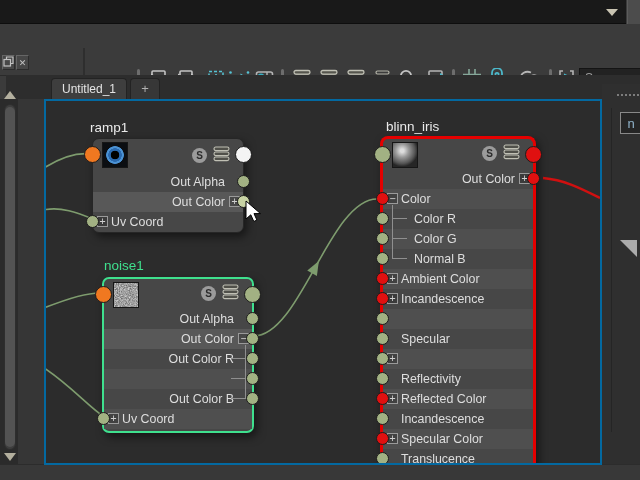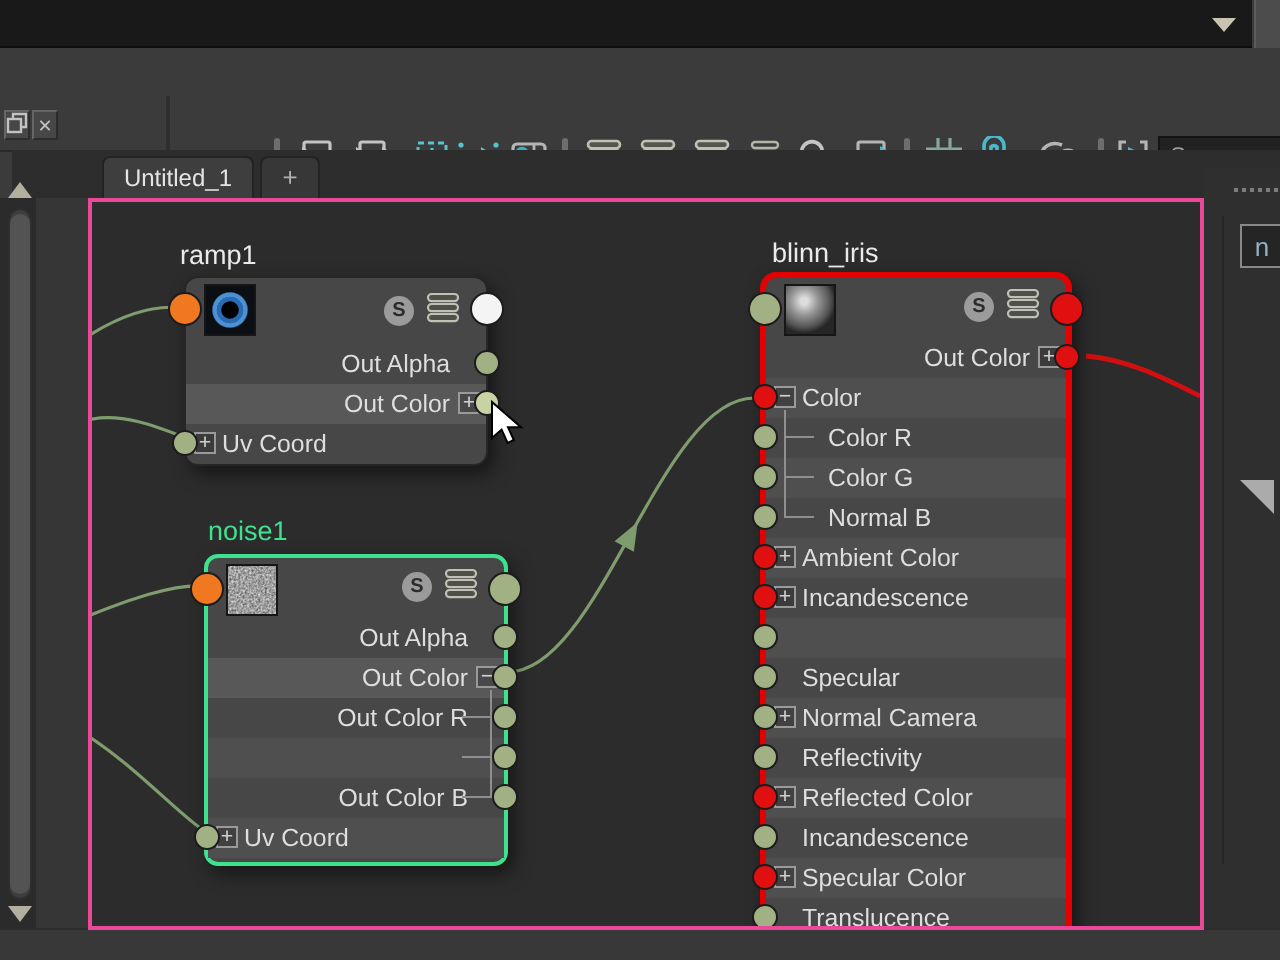--- a/index.html
+++ b/index.html
@@ -28,21 +28,21 @@
   .tri.up{left:4px;top:91px;border-left:6px solid transparent;border-right:6px solid transparent;border-bottom:8px solid #b3af9e;}
   .tri.down{left:4px;top:453px;border-left:6px solid transparent;border-right:6px solid transparent;border-top:8px solid #b3af9e;}
   .bottomband{position:absolute;left:0;top:464px;width:640px;height:16px;background:#383838;border-top:1px solid #2c2c2c;}
   
   .rightpanel{position:absolute;left:602px;top:84px;width:38px;height:380px;background:#2f2f2f;}
   .rp-dots{position:absolute;left:617px;top:94px;width:22px;height:0;border-top:2px dotted #7c7c7c;}
   .rp-line{position:absolute;left:611px;top:108px;width:1px;height:324px;background:#252525;}
   .rp-btn{position:absolute;left:620px;top:112px;width:22px;height:22px;background:#252525;border:1px solid #888;color:#8fb2c9;font-size:13px;line-height:21px;text-align:center;box-sizing:border-box;}
   .rp-arrow{position:absolute;left:620px;top:240px;width:0;height:0;border-top:17px solid #ababab;border-left:17px solid transparent;}
   
-  .graph{position:absolute;left:44px;top:99px;width:558px;height:366px;border:2px solid #ec4899;background:#2c2c2c;box-sizing:border-box;overflow:hidden;}
+  .graph{position:absolute;left:44px;top:99px;width:558px;height:366px;border:2px solid #0369a1;background:#2c2c2c;box-sizing:border-box;overflow:hidden;}
   .wires{position:absolute;left:0;top:0;z-index:1;}
   .cursorlayer{position:absolute;left:198px;top:98px;z-index:9;}
   .ntitle{position:absolute;z-index:3;font-size:13.5px;color:#eaeaea;}
   .ntitle.green{color:#3fe08e;}
   .node{position:absolute;z-index:2;background:#474747;border:1px solid #262626;border-radius:7px;box-shadow:3px 4px 9px rgba(0,0,0,.5);box-sizing:border-box;}
   .node.sel{border:2px solid #3fe08e;}
   .node.err{border:3px solid #e40000;border-bottom:none;border-radius:8px 8px 0 0;}
   .nhead{position:absolute;left:0;right:0;top:0;height:30px;}
   .swatch{position:absolute;left:9px;top:3px;width:26px;height:26px;border:1px solid #161616;box-sizing:border-box;}
   .sw-ramp{background:radial-gradient(circle at 50% 50%,#000 0 24%,#2a6ab0 27% 39%,#4b92d4 40% 50%,#0b0e12 54%);}
@@ -395,21 +395,20 @@
       </div>
       <div class="row lt" style="top:170px">
         <span class="port sage portL"></span>
       </div>
       <div class="row" style="top:190px">
         <span class="lblL">Specular</span>
         <span class="port sage portL"></span>
       </div>
       <div class="row lt" style="top:210px">
         <span class="exp expL">+</span>
-        <span class="lblL">Normal Camera</span>
         <span class="port sage portL"></span>
       </div>
       <div class="row" style="top:230px">
         <span class="lblL">Reflectivity</span>
         <span class="port sage portL"></span>
       </div>
       <div class="row lt" style="top:250px">
         <span class="exp expL">+</span>
         <span class="lblL">Reflected Color</span>
         <span class="port redp portL"></span>

